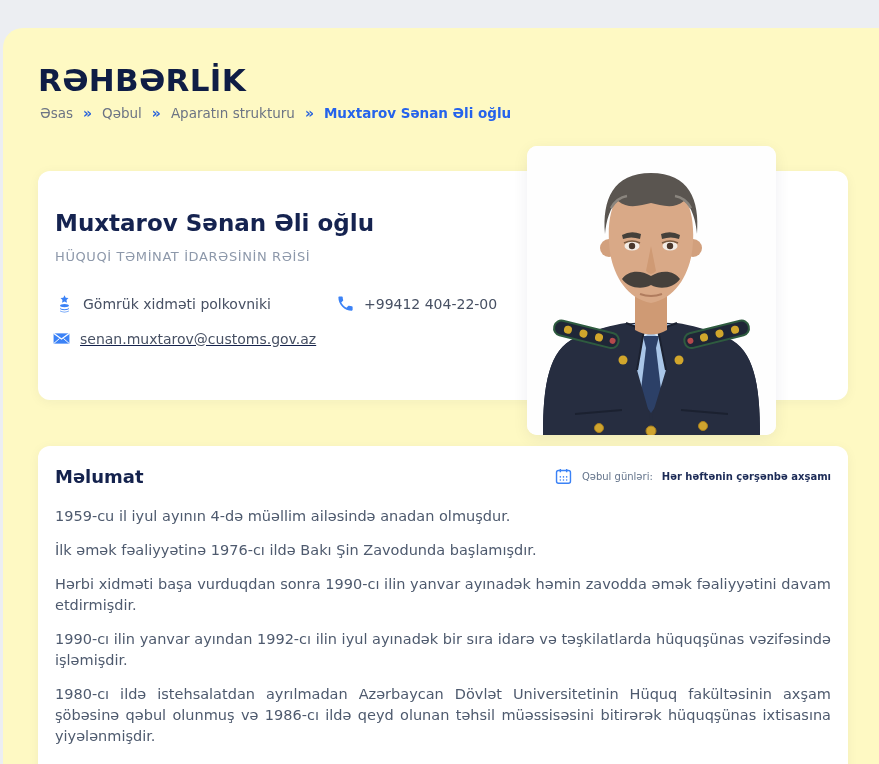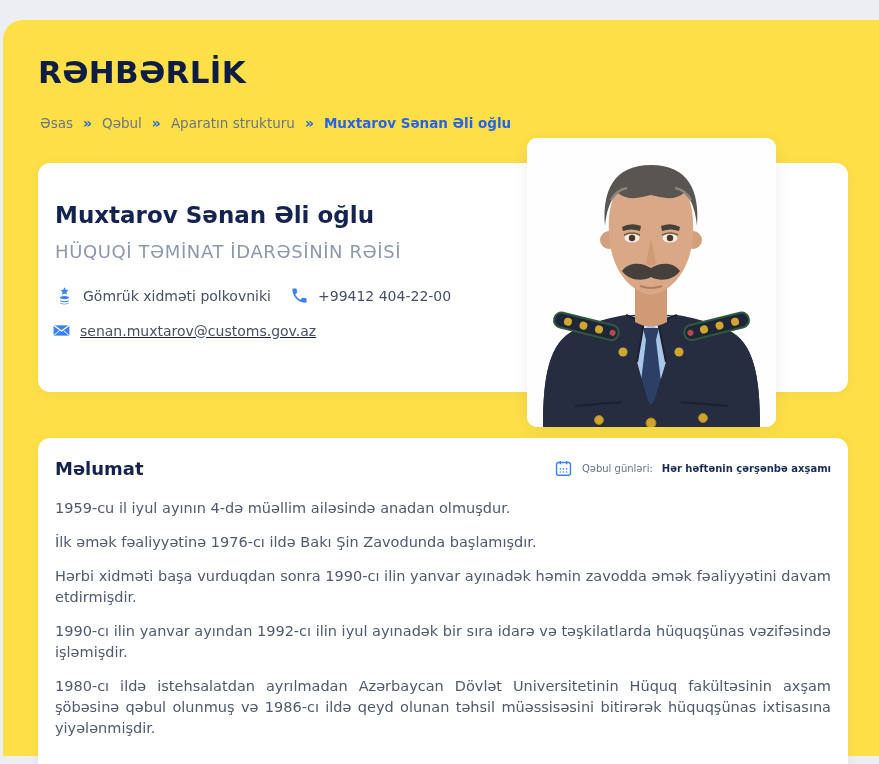--- a/index.html
+++ b/index.html
@@ -4,51 +4,51 @@
 <style>
   * { margin:0; padding:0; box-sizing:border-box; }
   html,body { width:879px; height:764px; overflow:hidden; }
   body {
     font-family:"DejaVu Sans","Liberation Sans",sans-serif;
     background:#eceef2;
     position:relative;
     color:#14224d;
   }
   .container {
-    position:absolute; left:3px; top:20px; width:876px; height:736px;
-    background:#fde047; border-top-left-radius:20px;
+    position:absolute; left:3px; top:28px; width:876px; height:736px;
+    background:#fef9c3; border-top-left-radius:20px;
   }
   
   .page-title {
     position:absolute; left:35px; top:34px;
     font-size:31px; font-weight:800; color:#0f1d45; letter-spacing:.3px;
   }
   
   .breadcrumb {
     position:absolute; left:37px; top:77px;
-    display:flex; align-items:center; gap:10px; font-size:13.5px;margin-top:18px;
+    display:flex; align-items:center; gap:10px; font-size:13.5px;
   }
   .bc-item { color:#6c7484; text-decoration:none; cursor:pointer; }
   .bc-sep  { color:#2a64dc; font-weight:700; font-size:14px; }
   .bc-item.active { color:#2563eb; font-weight:700; }
   
   .profile-card {
     position:absolute; left:35px; top:143px; width:810px; height:229px;
     background:#fff; border-radius:12px;
     box-shadow:0 2px 12px rgba(21,35,80,.05);
   }
   .profile-name {
     position:absolute; left:17px; top:39px;
     font-size:23px; font-weight:700; color:#152350;
   }
   .profile-position {
     position:absolute; left:17px; top:78px;
-    font-size:18px; color:#8d98aa; letter-spacing:.6px;
-  }
-  .contact-row1 { position:absolute; left:17px; top:123px; display:flex; align-items:center; }
+    font-size:13px; color:#8d98aa; letter-spacing:.6px;
+  }
+  .contact-row1 { position:absolute; left:17px; top:123px; display:flex; align-items:center;gap:46px; }
   .contact-row2 { position:absolute; left:14px; top:158px; display:flex; align-items:center;text-decoration:underline; }
   .contact { display:flex; align-items:center; gap:9px; font-size:14px; color:#475063; text-decoration:none; }
   .contact.rank { width:235px; }
   .cicon { width:19px; height:19px; display:inline-flex; flex:none; }
   .cicon svg { width:100%; height:100%; }
   
   .photo-card {
     position:absolute; left:524px; top:118px; width:249px; height:289px;
     background:#fff; border-radius:10px; overflow:hidden;
     box-shadow:0 4px 16px rgba(20,30,70,.07);

